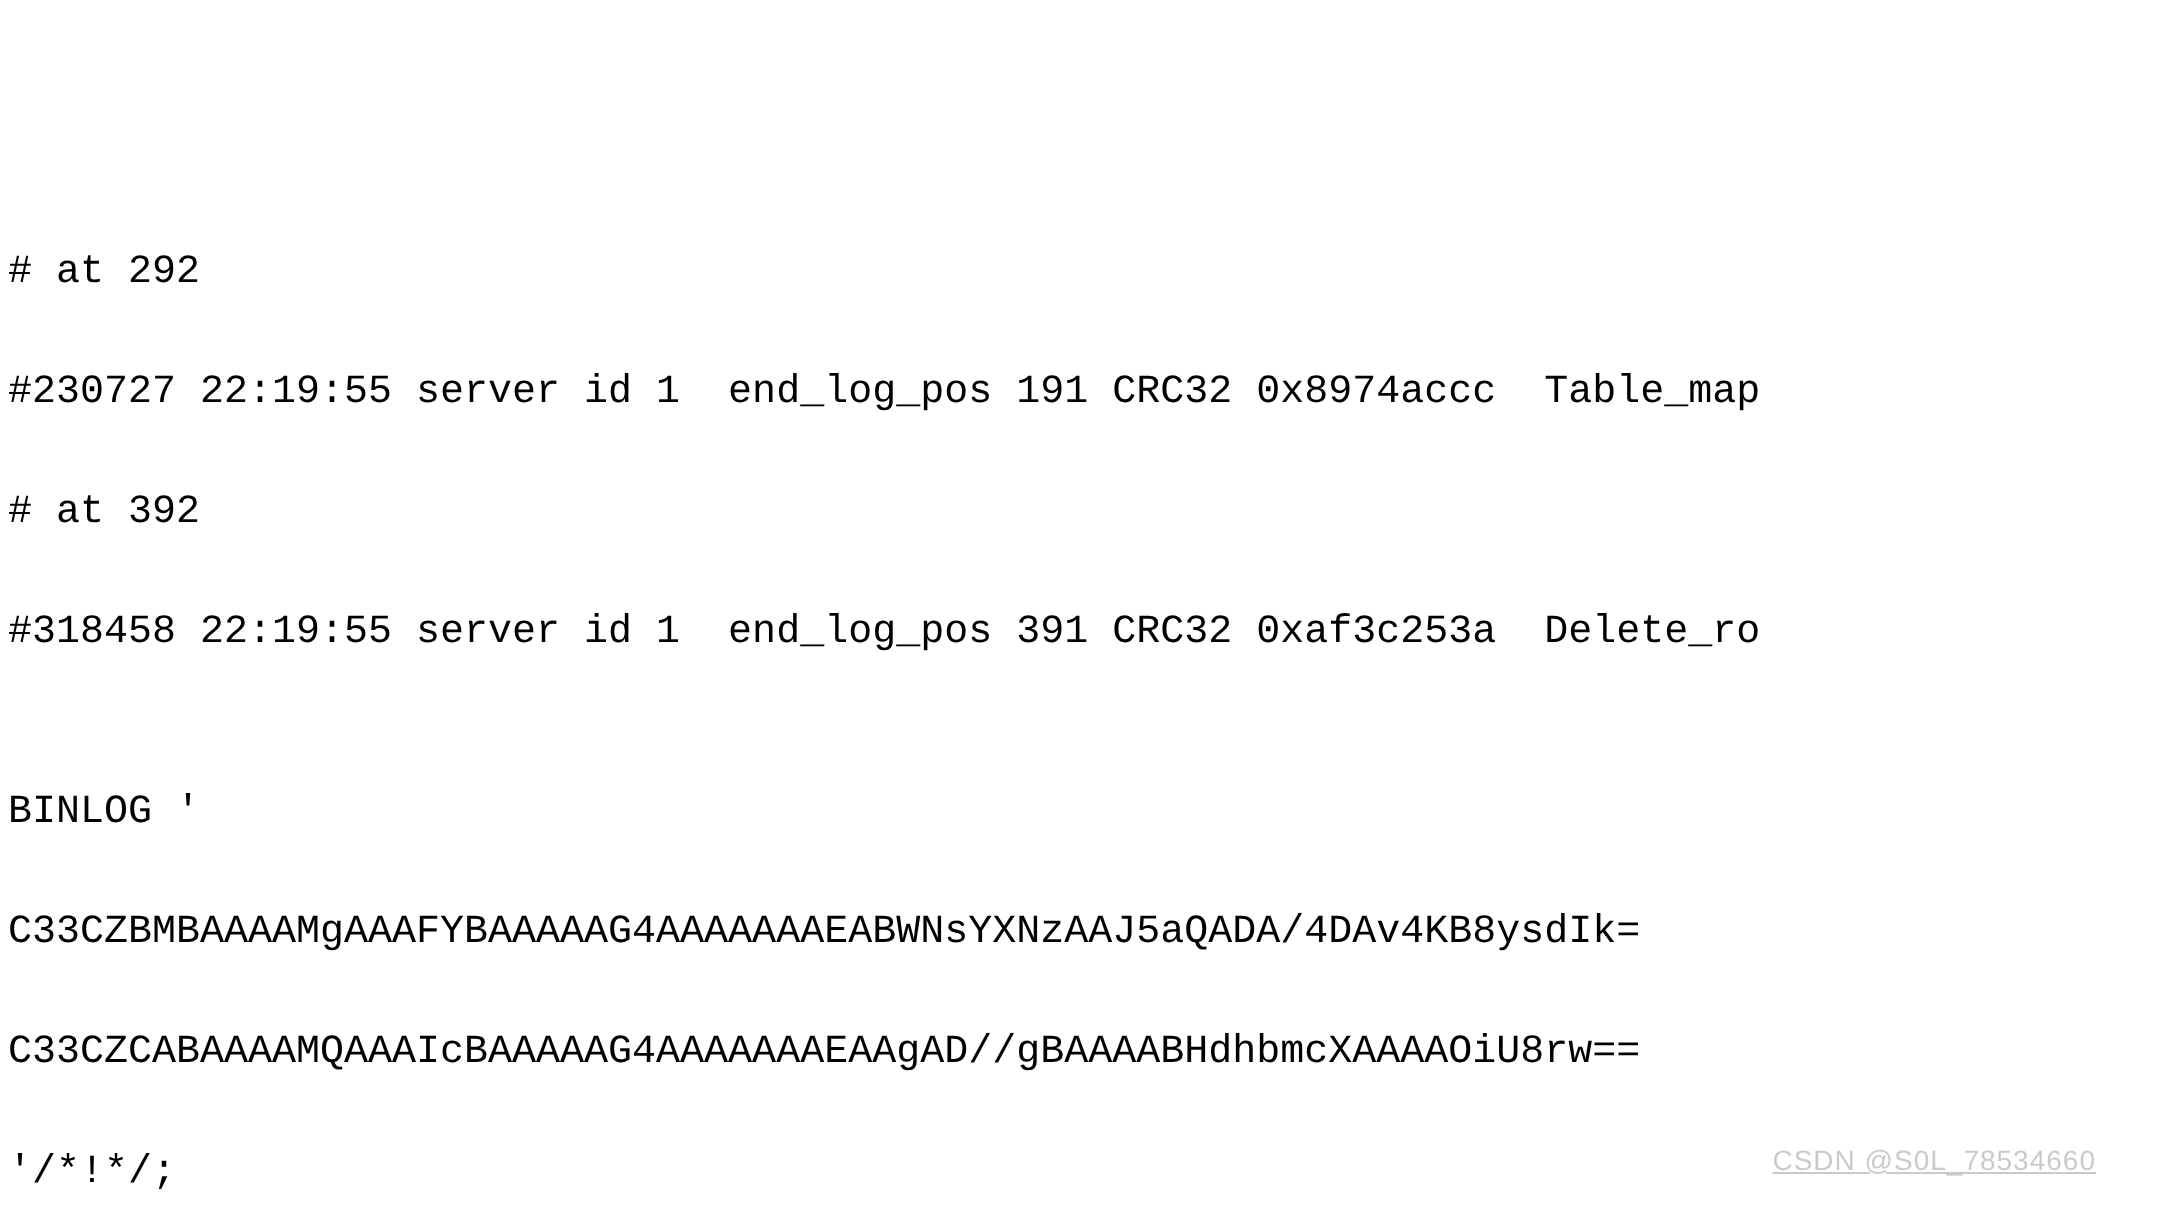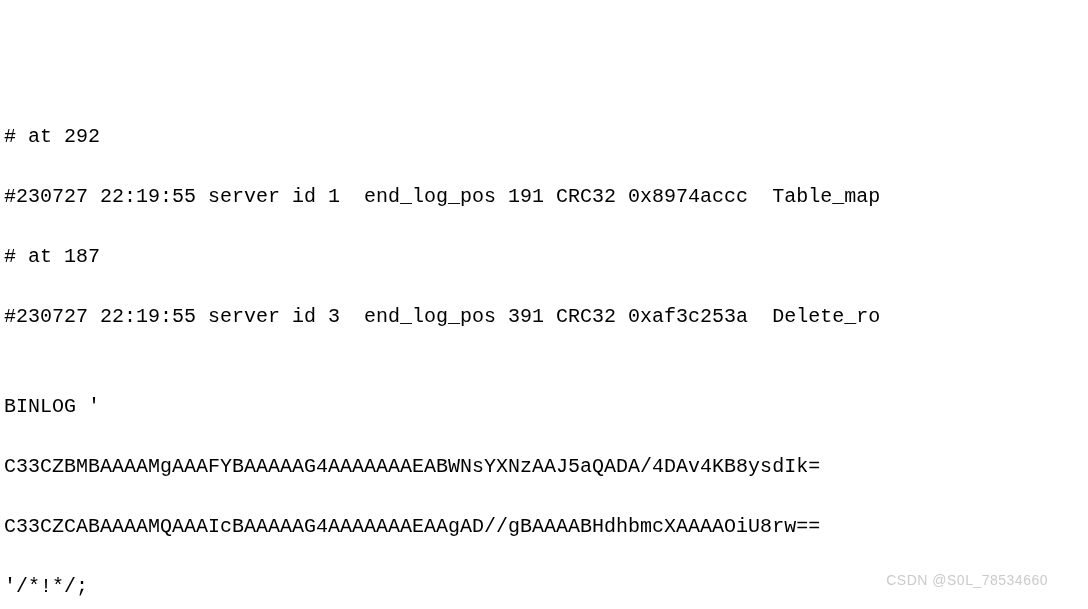--- a/index.html
+++ b/index.html
@@ -25,31 +25,32 @@
       white-space: pre;
     }
     .watermark {
       position: absolute;
       bottom: 18px;
       right: 40px;
       font-size: 14px;
       color: rgba(180, 180, 180, 0.7);
       font-family: Arial, sans-serif;
       letter-spacing: 0.5px;
+      text-decoration: underline;
     }
   </style>
 </head>
 <body>
 
 
 
 <span class="line"># at 292</span>
 <span class="line">#230727 22:19:55 server id 1  end_log_pos 191 CRC32 0x8974accc  Table_map</span>
-<span class="line"># at 187</span>
-<span class="line">#230727 22:19:55 server id 3  end_log_pos 391 CRC32 0xaf3c253a  Delete_ro</span>
+<span class="line"># at 392</span>
+<span class="line">#318458 22:19:55 server id 1  end_log_pos 391 CRC32 0xaf3c253a  Delete_ro</span>
 <span class="line"></span>
 <span class="line">BINLOG '</span>
 <span class="line">C33CZBMBAAAAMgAAAFYBAAAAAG4AAAAAAAEABWNsYXNzAAJ5aQADA/4DAv4KB8ysdIk=</span>
 <span class="line">C33CZCABAAAAMQAAAIcBAAAAAG4AAAAAAAEAAgAD//gBAAAABHdhbmcXAAAAOiU8rw==</span>
 <span class="line">'/*!*/;</span>
 
 
 
 
 

